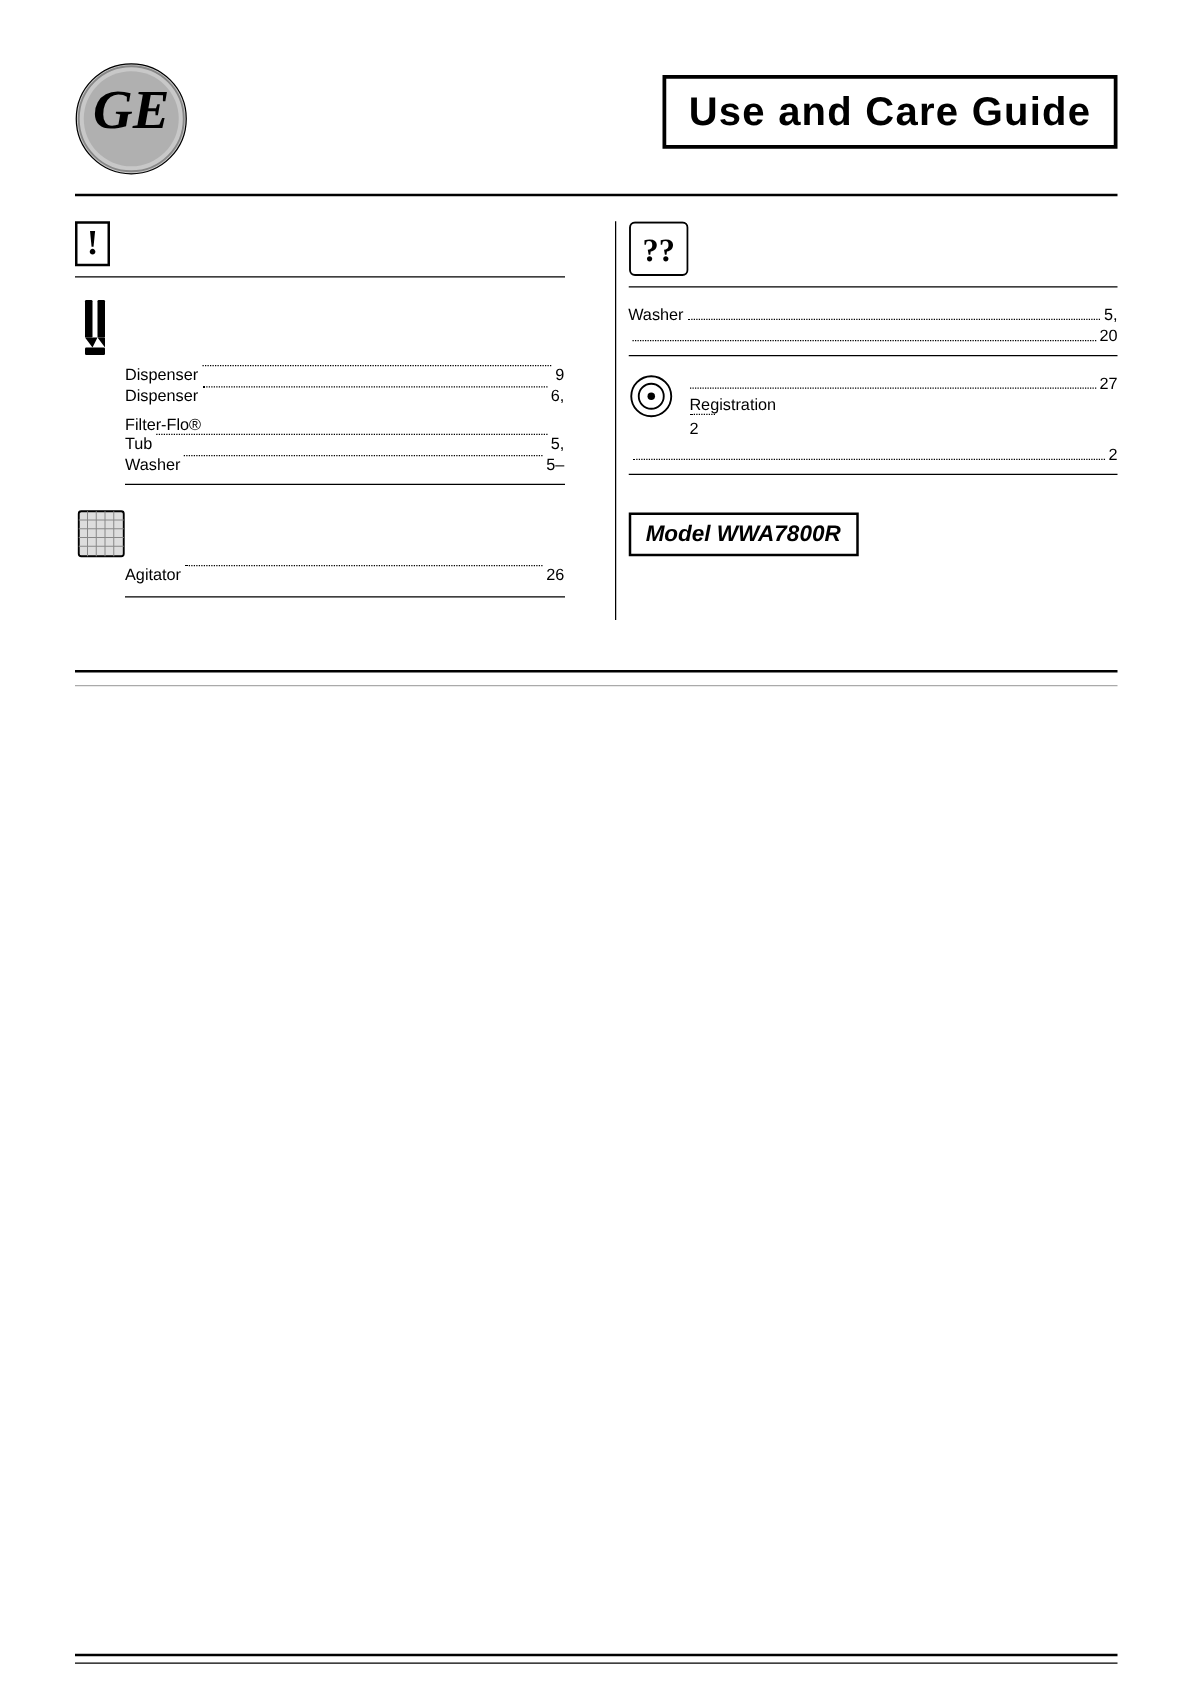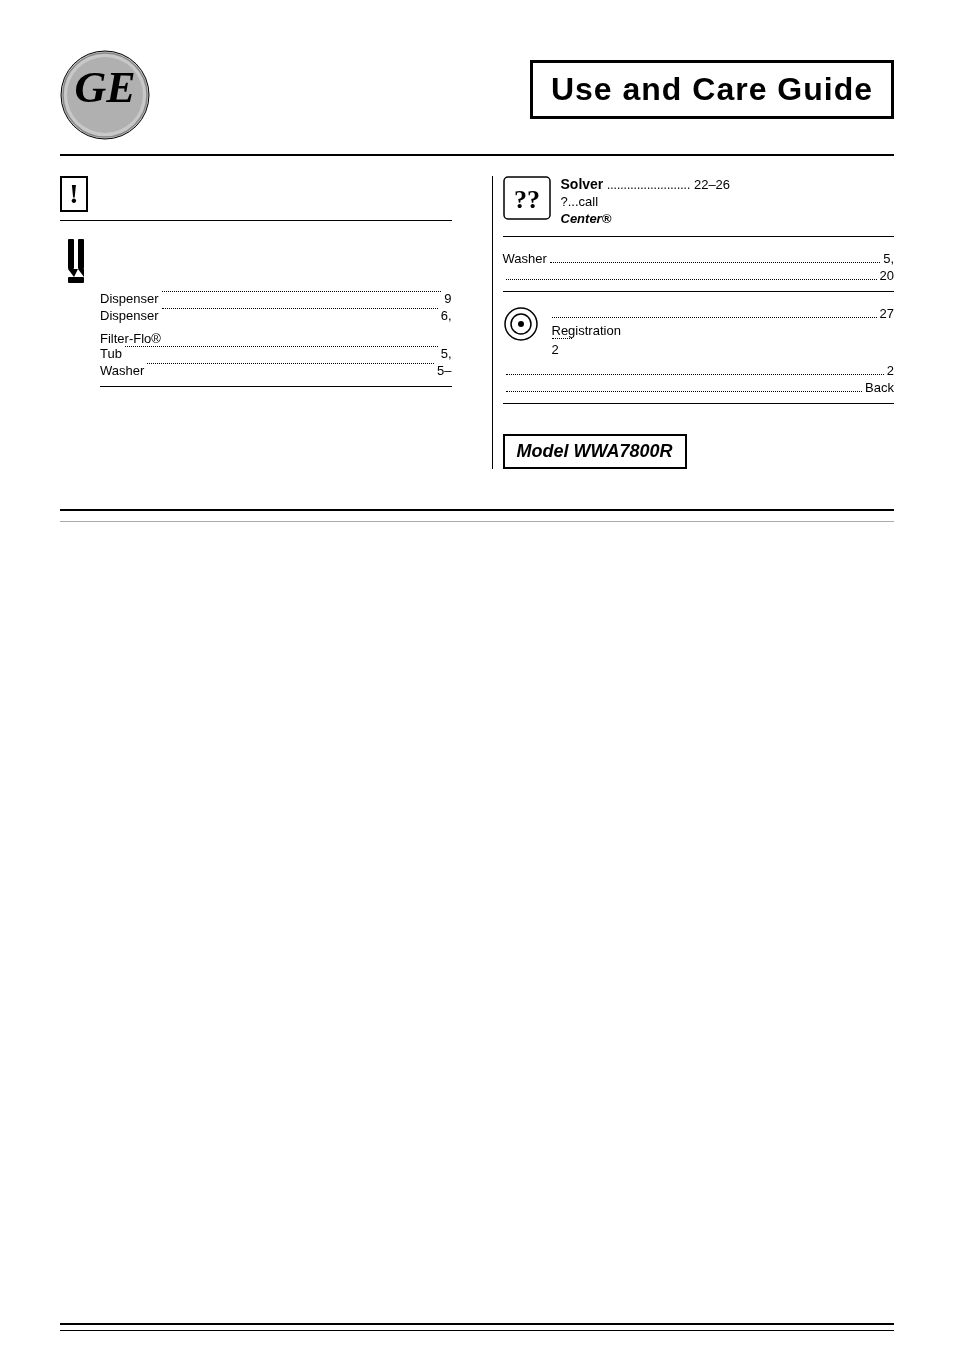--- a/index.html
+++ b/index.html
@@ -246,47 +246,60 @@
 
         <div class="toc-entry">
           <span class="toc-label">Washer</span>
           <span class="toc-dots"></span>
           <span class="toc-page">5–</span>
         </div>
 
         <hr class="divider-thin" style="margin-left:40px;">
       </div>
 
+      <div class="section">
+        <div class="section-header">
+
+          <div style="width:42px;height:42px;">
+            <svg viewBox="0 0 42 42" width="42" height="42">
+              <rect x="3" y="3" width="36" height="36" fill="#ddd" stroke="#000" stroke-width="1.5" rx="2"></rect>
+              <line x1="3" y1="10" x2="39" y2="10" stroke="#888" stroke-width="0.8"></line>
+              <line x1="3" y1="17" x2="39" y2="17" stroke="#888" stroke-width="0.8"></line>
+              <line x1="3" y1="24" x2="39" y2="24" stroke="#888" stroke-width="0.8"></line>
+              <line x1="3" y1="31" x2="39" y2="31" stroke="#888" stroke-width="0.8"></line>
+              <line x1="10" y1="3" x2="10" y2="39" stroke="#888" stroke-width="0.8"></line>
+              <line x1="17" y1="3" x2="17" y2="39" stroke="#888" stroke-width="0.8"></line>
+              <line x1="24" y1="3" x2="24" y2="39" stroke="#888" stroke-width="0.8"></line>
+              <line x1="31" y1="3" x2="31" y2="39" stroke="#888" stroke-width="0.8"></line>
+            </svg>
+          </div>
+        </div>
+
+        <div class="toc-entry">
+          <span class="toc-label">Agitator</span>
+          <span class="toc-dots"></span>
+          <span class="toc-page">26</span>
+        </div>
+
+        <hr class="divider-thin" style="margin-left:40px; margin-top:10px;">
+      </div>
 
     </div>
 
     <div class="col-right">
 
       
       <div class="right-section">
         <div class="right-section-header">
 
           <div style="width:48px;height:44px;flex-shrink:0;">
             <svg viewBox="0 0 48 44" width="48" height="44">
               <rect x="1" y="1" width="46" height="42" fill="#fff" stroke="#000" stroke-width="1.5" rx="4"></rect>
               <text x="24" y="32" text-anchor="middle" font-size="26" font-weight="900" font-family="serif" fill="#000">??</text>
             </svg>
-          </div>
-          <div>
-            <div class="solver-entry">
-              <span class="solver-title">Solver</span>
-              <span style="font-size:12px;">.........................</span>
-              <span>22–26</span>
-            </div>
-            <div class="solver-entry">
-              <span>?...call</span>
-            </div>
-            <div class="solver-entry">
-              <span style="font-weight:bold;font-style:italic;">Center®</span>
-            </div>
           </div>
         </div>
         <hr class="divider-thin">
       </div>
 
       
       <div class="right-section">
         <div class="toc-entry-right" style="padding-left:0;">
           <span class="toc-label">Washer</span>
           <span class="toc-dots"></span>
@@ -323,25 +336,20 @@
               <span class="toc-page">2</span>
             </div>
           </div>
         </div>
 
         <div class="toc-entry-right" style="padding-left:0;">
           <span class="toc-label"></span>
           <span class="toc-dots"></span>
           <span class="toc-page">2</span>
         </div>
-        <div class="toc-entry-right" style="padding-left:0;">
-          <span class="toc-label"></span>
-          <span class="toc-dots"></span>
-          <span class="toc-page">Back</span>
-        </div>
 
         <hr class="divider-thin">
       </div>
 
       
       <div class="model-box">
         <span>Model WWA7800R</span>
       </div>
 
     </div>

